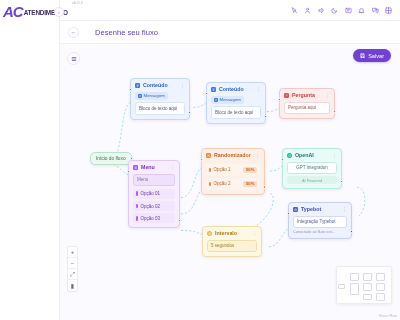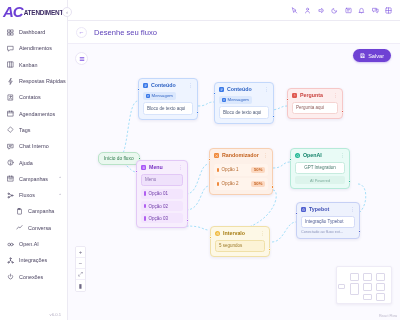--- a/index.html
+++ b/index.html
@@ -6,24 +6,24 @@
   html, body {
     width: 400px; height: 320px;
     font-family: "Liberation Sans", sans-serif;
     background: #ffffff;
     overflow: hidden;
   }
   .app { position: relative; width: 400px; height: 320px; display: flex; }
 
   
   .sidebar {
-    width: 68px; height: 320px;
+    width: 60px; height: 320px;
     background: #ffffff;
     border-right: 1px solid #eceaf3;
-    display: flex; flex-direction: column;
+    display: flex; flex-direction: row;
     position: relative; z-index: 5;
   }
   .brand {
     height: 21px; display: flex; align-items: center;
     padding: 2px 4px 0 3px; gap: 1px;
   }
   .brand-ac {
     font-size: 15px; font-weight: bold; font-style: italic;
     color: #6d3fd4; letter-spacing: -1px; line-height: 1;
   }
@@ -63,21 +63,21 @@
     border-bottom: 1px solid #eceaf3;
     display: flex; align-items: center; justify-content: flex-end;
     gap: 6.5px; padding-right: 8px;
     position: relative; z-index: 4;
   }
   .topbar .tico { width: 7px; height: 7px; color: #7b4fe0; display:block; }
   .topbar .tico svg { width: 7px; height: 7px; display: block; }
 
   .pagehead {
     height: 23px; background: #ffffff;
-    display: flex; align-items: center; gap: 7px;
+    display: flex; align-items: center; gap: 16px;
     padding-left: 8px;
     border-bottom: 1px solid #f0edf8;
     position: relative; z-index: 3;
   }
   .back-btn {
     width: 11px; height: 11px; border-radius: 50%;
     border: 1px solid #ece7f8; background: #fff;
     display: flex; align-items: center; justify-content: center;
     color: #7b4fe0; font-size: 6px; line-height: 1;
   }

